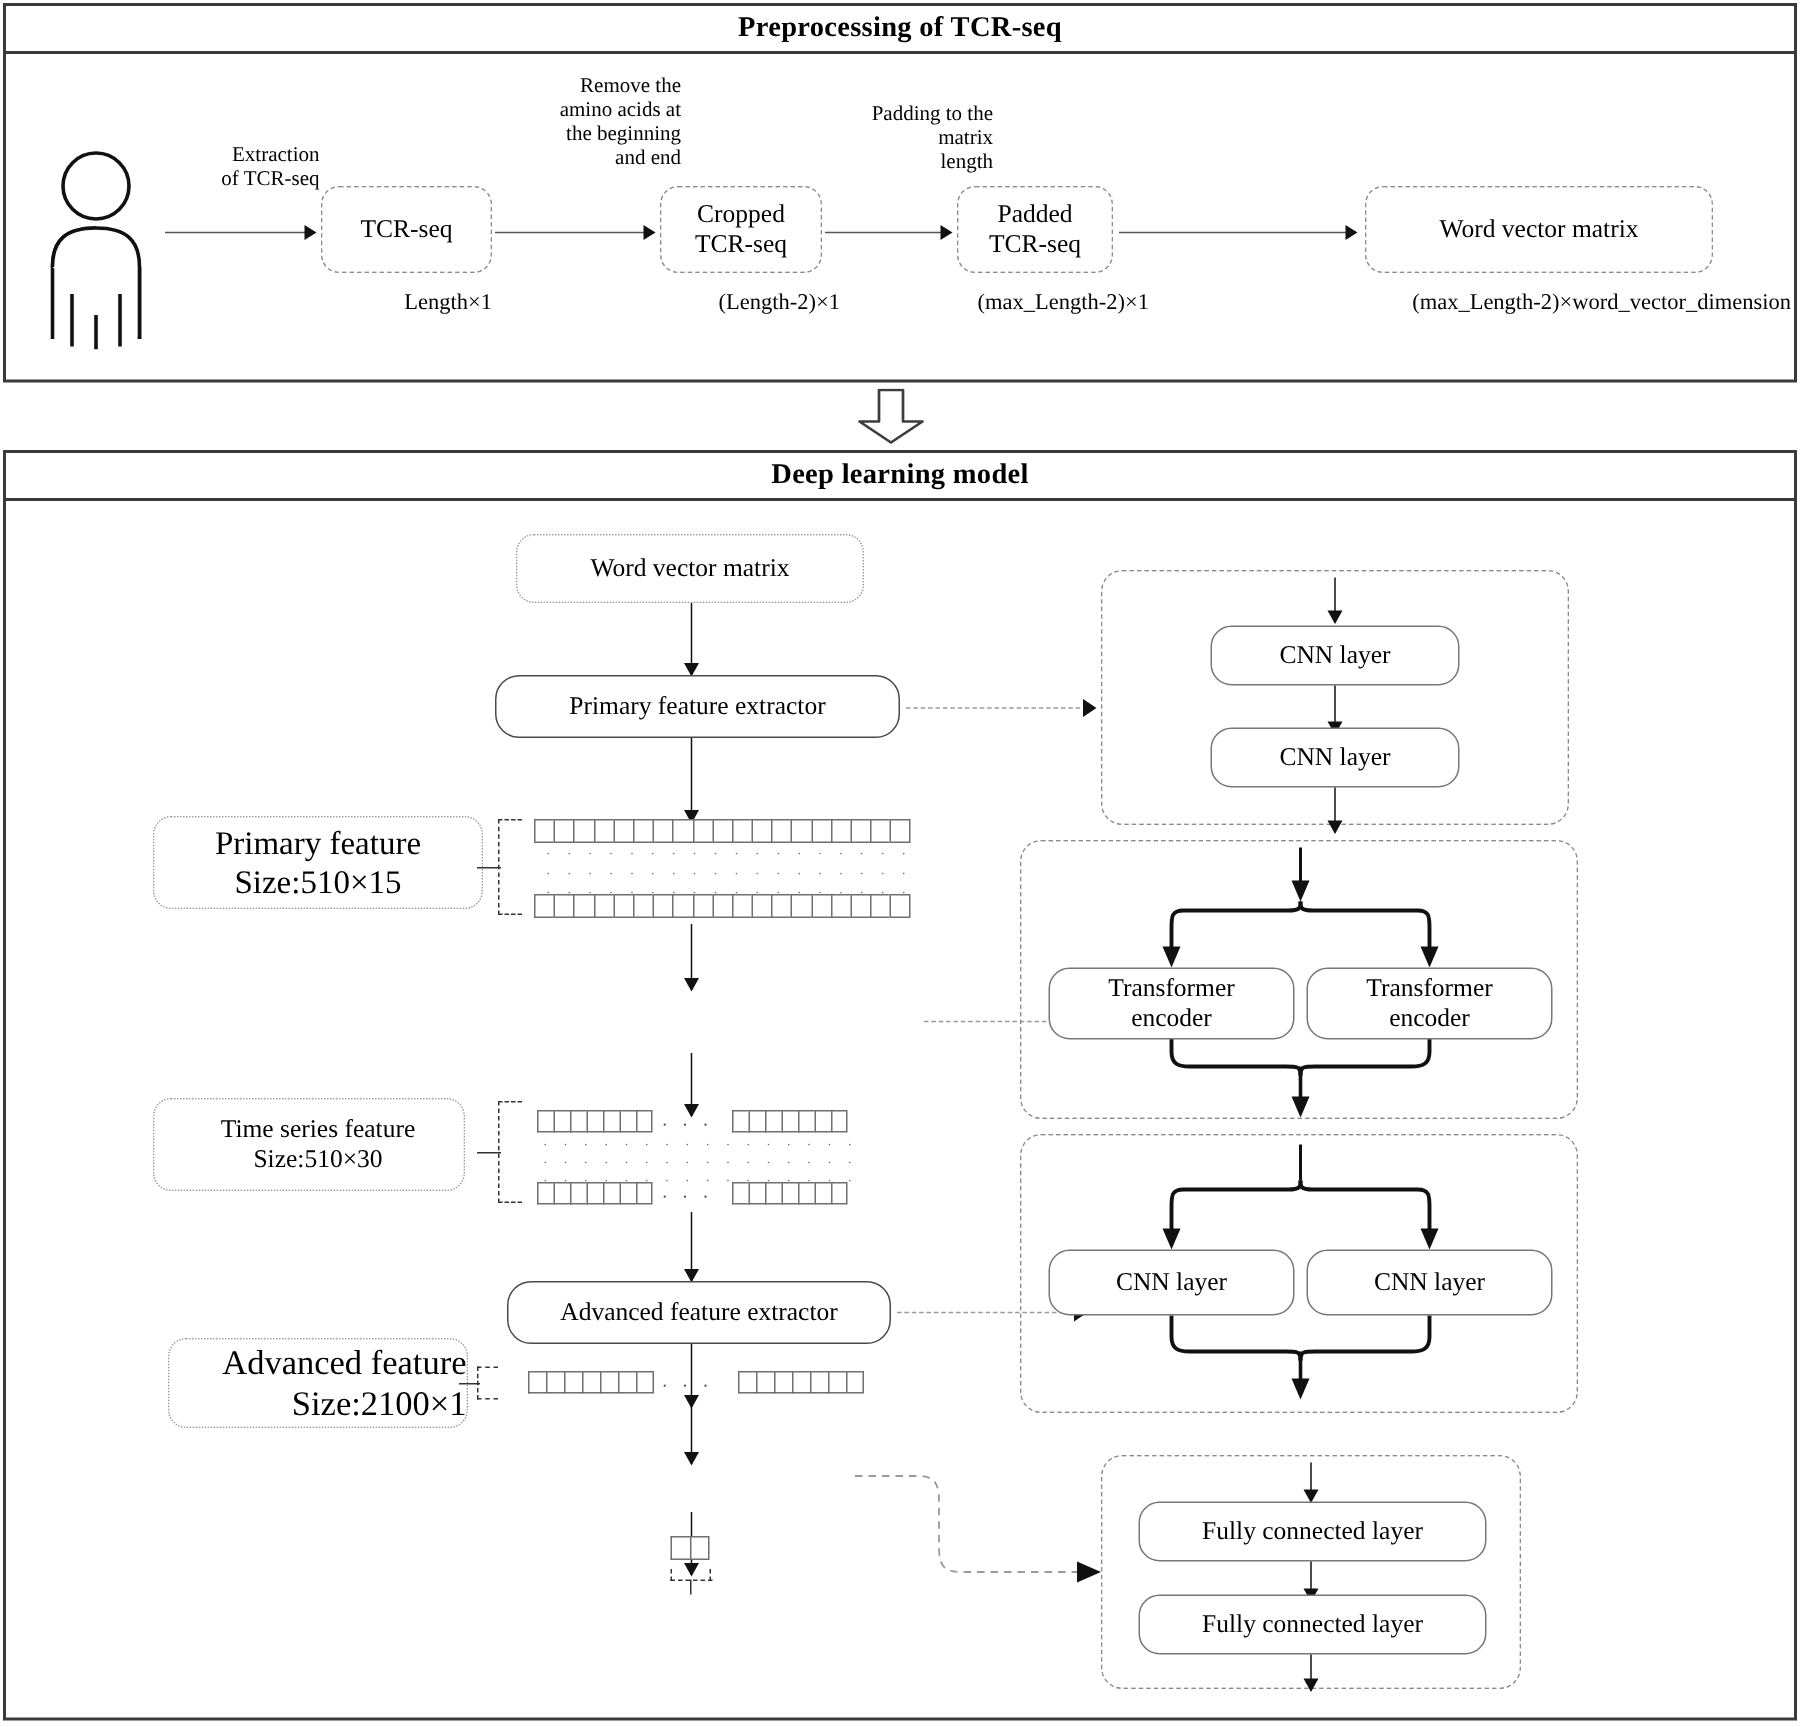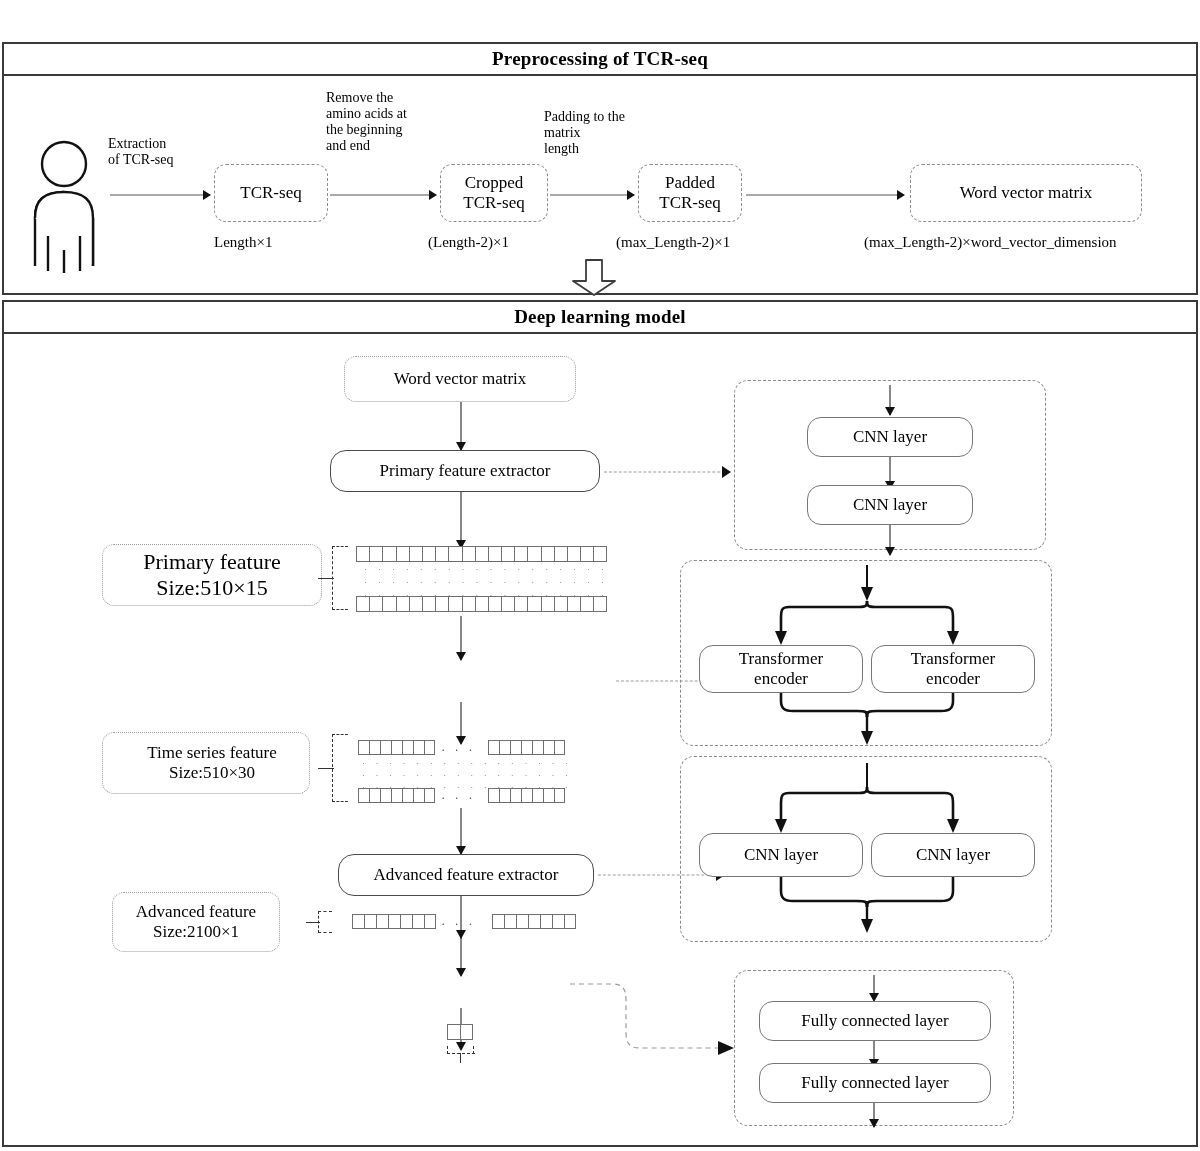--- a/index.html
+++ b/index.html
@@ -6,41 +6,41 @@
   html, body { margin:0; padding:0; background:#fff; }
   body {
     width:1200px; height:1151px; position:relative;
     font-family:"Liberation Serif", serif;
     color:#000;
   }
   .panel {
     position:absolute; left:2px; right:2px;
     border:2px solid #3a3a3a; background:#fff;
   }
-  #panel-preprocessing { top:2px; height:253px;margin-top:40px; }
+  #panel-preprocessing { top:2px; height:253px; }
   #panel-model { top:300px; height:847px; }
   .panel-header {
     height:32px; border-bottom:2px solid #3a3a3a;
     display:flex; align-items:center; justify-content:center;
   }
   .panel-title { font-weight:bold; font-size:19px; letter-spacing:.2px; }
   .panel-body { position:relative; width:100%; height:calc(100% - 32px); }
 
   
   .node {
     position:absolute; display:flex; flex-direction:column;
     align-items:center; justify-content:center; text-align:center;
     background:#fff; line-height:1.18;
   }
   .node-dotted { border:1px dotted #999; border-radius:12px; }
   .node-dashed { border:1px dashed #8d8d8d; border-radius:12px; }
   .node-solid  { border:1px solid #4a4a4a; border-radius:16px; }
   .node-solid2 { border:1px solid #777; border-radius:14px; }
 
-  .cap { position:absolute; text-align:left; white-space:nowrap; }
+  .cap { position:absolute; text-align:right; white-space:nowrap; }
 
   
   .arrow-h, .arrow-v { position:absolute; }
   .arrow-h .shaft { position:absolute; left:0; top:50%; height:0;
      border-top:1px solid #555; width:100%; transform:translateY(-50%); }
   .arrow-h .head {
      position:absolute; right:-1px; top:50%; transform:translateY(-50%);
      width:0;height:0;border-left:8px solid #111;
      border-top:5px solid transparent;border-bottom:5px solid transparent; }
   .arrow-v .shaft { position:absolute; top:0; left:50%; width:0;
@@ -433,21 +433,21 @@
 
     <div class="node node-solid" style="left:334px; top:520px; width:256px; height:42px; font-size:17px;">
       <div>Advanced feature extractor</div>
     </div>
 
     <div class="arrow-v" style="left:451px; top:562px; width:12px; height:42px;">
       <div class="shaft"></div>
         <div class="head"></div>
     </div>
 
-    <div class="node node-dotted" style="left:108px; top:558px; width:168px; height:60px; font-size:17px;">
+    <div class="node node-dotted" style="left:108px; top:558px; width:200px; height:60px; font-size:23px;align-items:flex-end;">
       <div>Advanced feature</div>
       <div>Size:2100×1</div>
     </div>
     <div class="brk" style="left:314px; top:577px; width:14px; height:22px;"></div>
     <div class="brk-tick" style="left:302px; top:588px; width:14px;"></div>
 
     <div class="strip tiny" style="left:348px; top:580px;">
       <div class="cell"></div>
         <div class="cell"></div>
         <div class="cell"></div>

